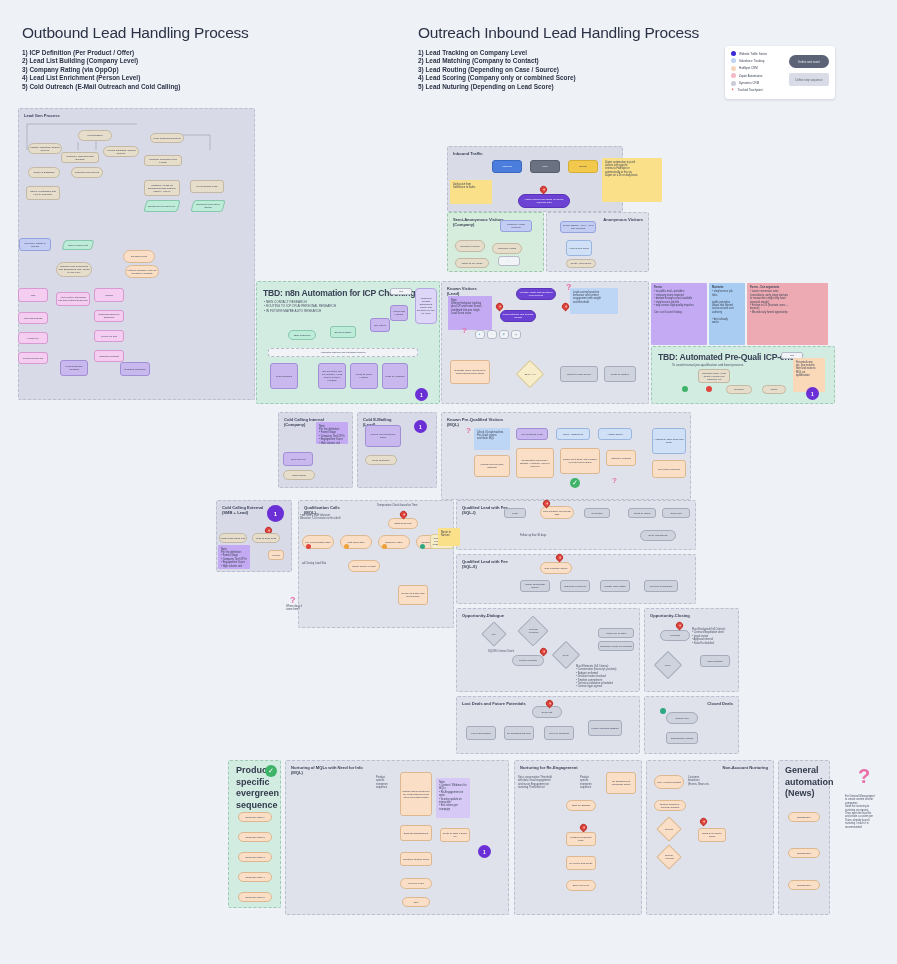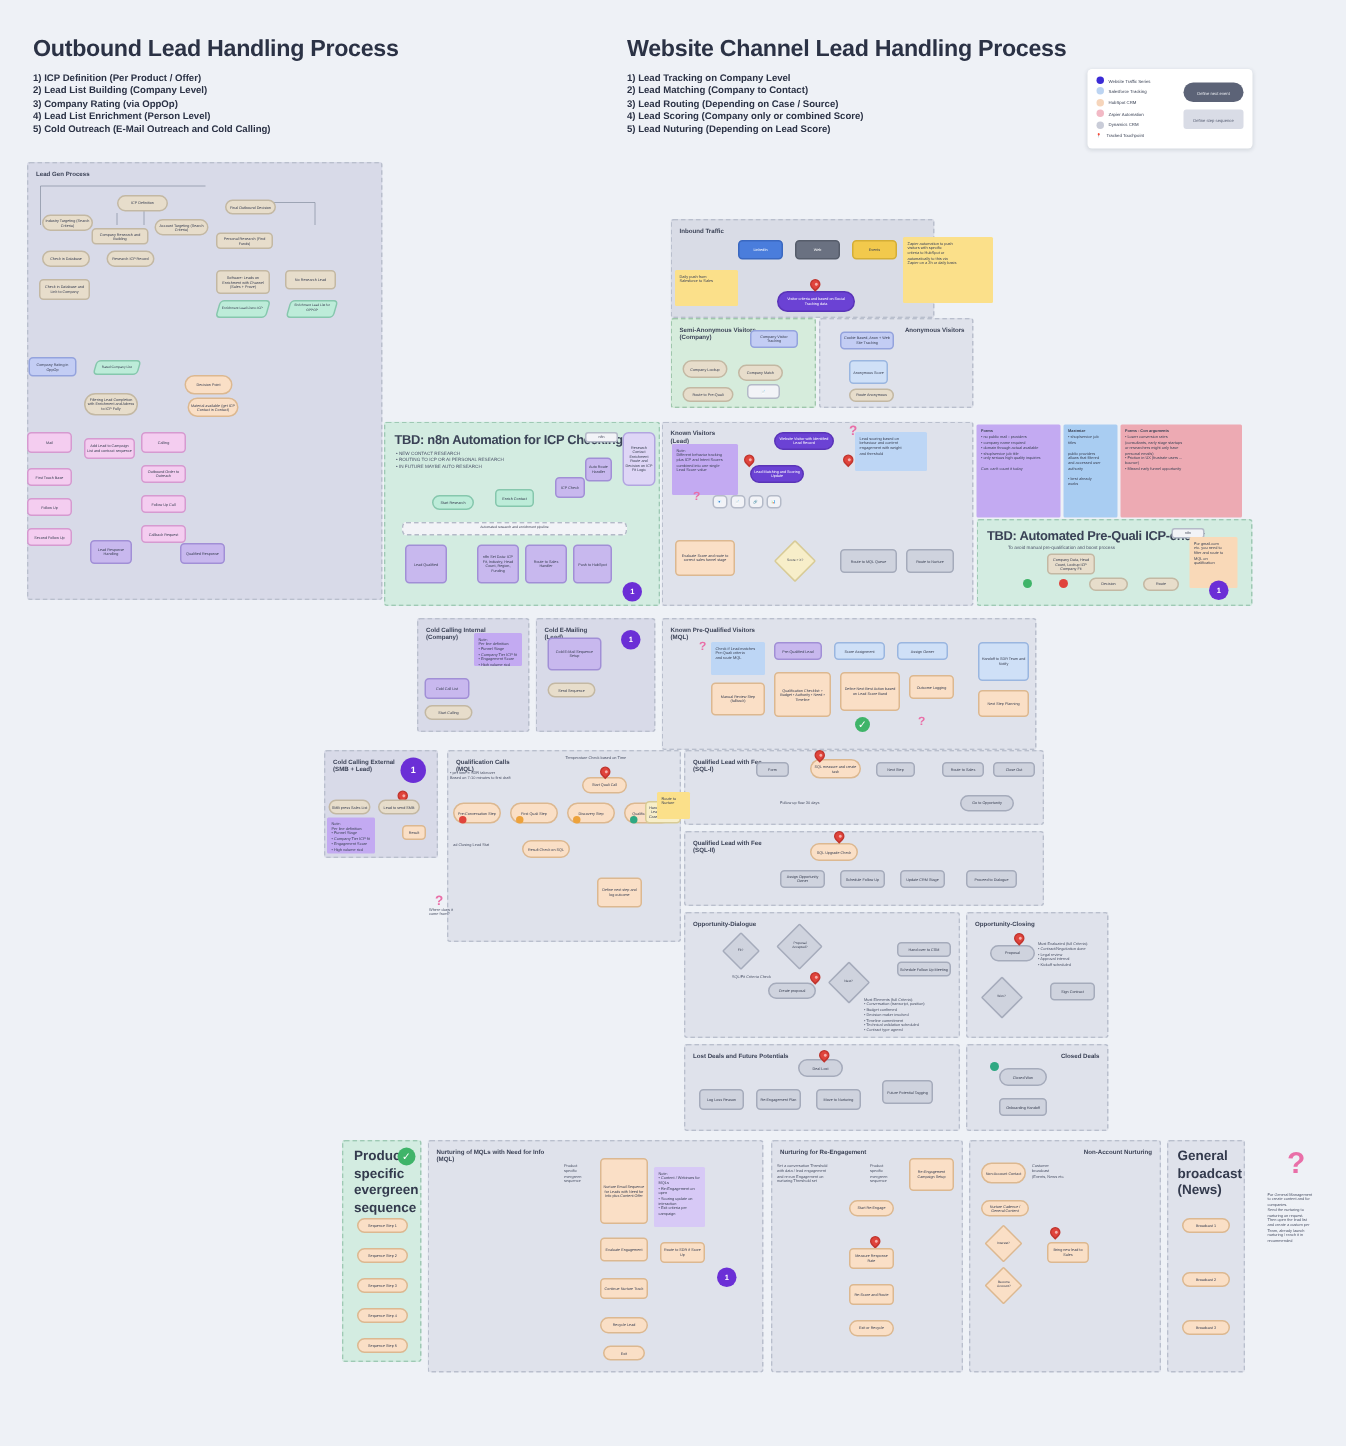--- a/index.html
+++ b/index.html
@@ -9,21 +9,21 @@
     font-family: "Liberation Sans", sans-serif;
     position: relative;
     overflow: hidden;
     color: #2f3545;
   }
   .board { position:absolute; inset:0; }
 
   
   .hgroup { position:absolute; }
   .htitle {
-    font-size: 15.5px; font-weight: 700; letter-spacing:-0.2px;
+    font-size: 15.5px; font-weight: 400; letter-spacing:-0.2px;
     color: #2b3245; white-space: nowrap;
   }
   .hlist { margin-top:7px; }
   .hlist div { font-size:6.4px; line-height:8.4px; color:#2b3245; font-weight:600; }
 
   
   .legend {
     position:absolute; left:725px; top:46px; width:110px; height:53px;
     background:#fff; border-radius:3px; box-shadow:0 1px 3px rgba(30,40,60,.14);
     padding:5px 6px; display:flex; gap:6px;
@@ -153,21 +153,21 @@
     <div class="hlist">
       <div>1) ICP Definition (Per Product / Offer)</div>
       <div>2) Lead List Building (Company Level)</div>
       <div>3) Company Rating (via OppOp)</div>
       <div>4) Lead List Enrichment (Person Level)</div>
       <div>5) Cold Outreach (E-Mail Outreach and Cold Calling)</div>
     </div>
   </div>
 
   <div class="hgroup" style="left:418px; top:24px;">
-    <div class="htitle">Website Channel Lead Handling Process</div>
+    <div class="htitle">Outreach Inbound Lead Handling Process</div>
     <div class="hlist">
       <div>1) Lead Tracking on Company Level</div>
       <div>2) Lead Matching (Company to Contact)</div>
       <div>3) Lead Routing (Depending on Case / Source)</div>
       <div>4) Lead Scoring (Company only or combined Score)</div>
       <div>5) Lead Nuturing (Depending on Lead Score)</div>
     </div>
   </div>
 
   <div class="legend">
@@ -616,21 +616,21 @@
       <i>Interest?</i>
     </div>
   <div class="node n-peach diamond" style="left:660px;top:848px;width:18px;height:18px;">
       <i>Become Account?</i>
     </div>
   <div class="pin" style="left:700px;top:818px;"></div>
   <div class="node n-peach" style="left:698px;top:828px;width:28px;height:14px;">Bring new lead to Sales</div>
 
   <div class="panel greylt" style="left:778px; top:760px; width:52px; height:155px;"></div>
   <div class="bigtext" style="left:785px;top:765px;width:46px;">General
-broadcast
+automation
 (News)</div>
   <div class="node n-peach pillnode" style="left:788px;top:812px;width:32px;height:10px;">Broadcast 1</div>
   <div class="node n-peach pillnode" style="left:788px;top:848px;width:32px;height:10px;">Broadcast 2</div>
   <div class="node n-peach pillnode" style="left:788px;top:880px;width:32px;height:10px;">Broadcast 3</div>
 
   <div class="qmark" style="left:858px;top:765px;font-size:20px;">?</div>
   <div class="tinynote" style="left:845px;top:795px;width:46px;">For General Management
 to create content and for
 companies.
 Send the nurturing to

